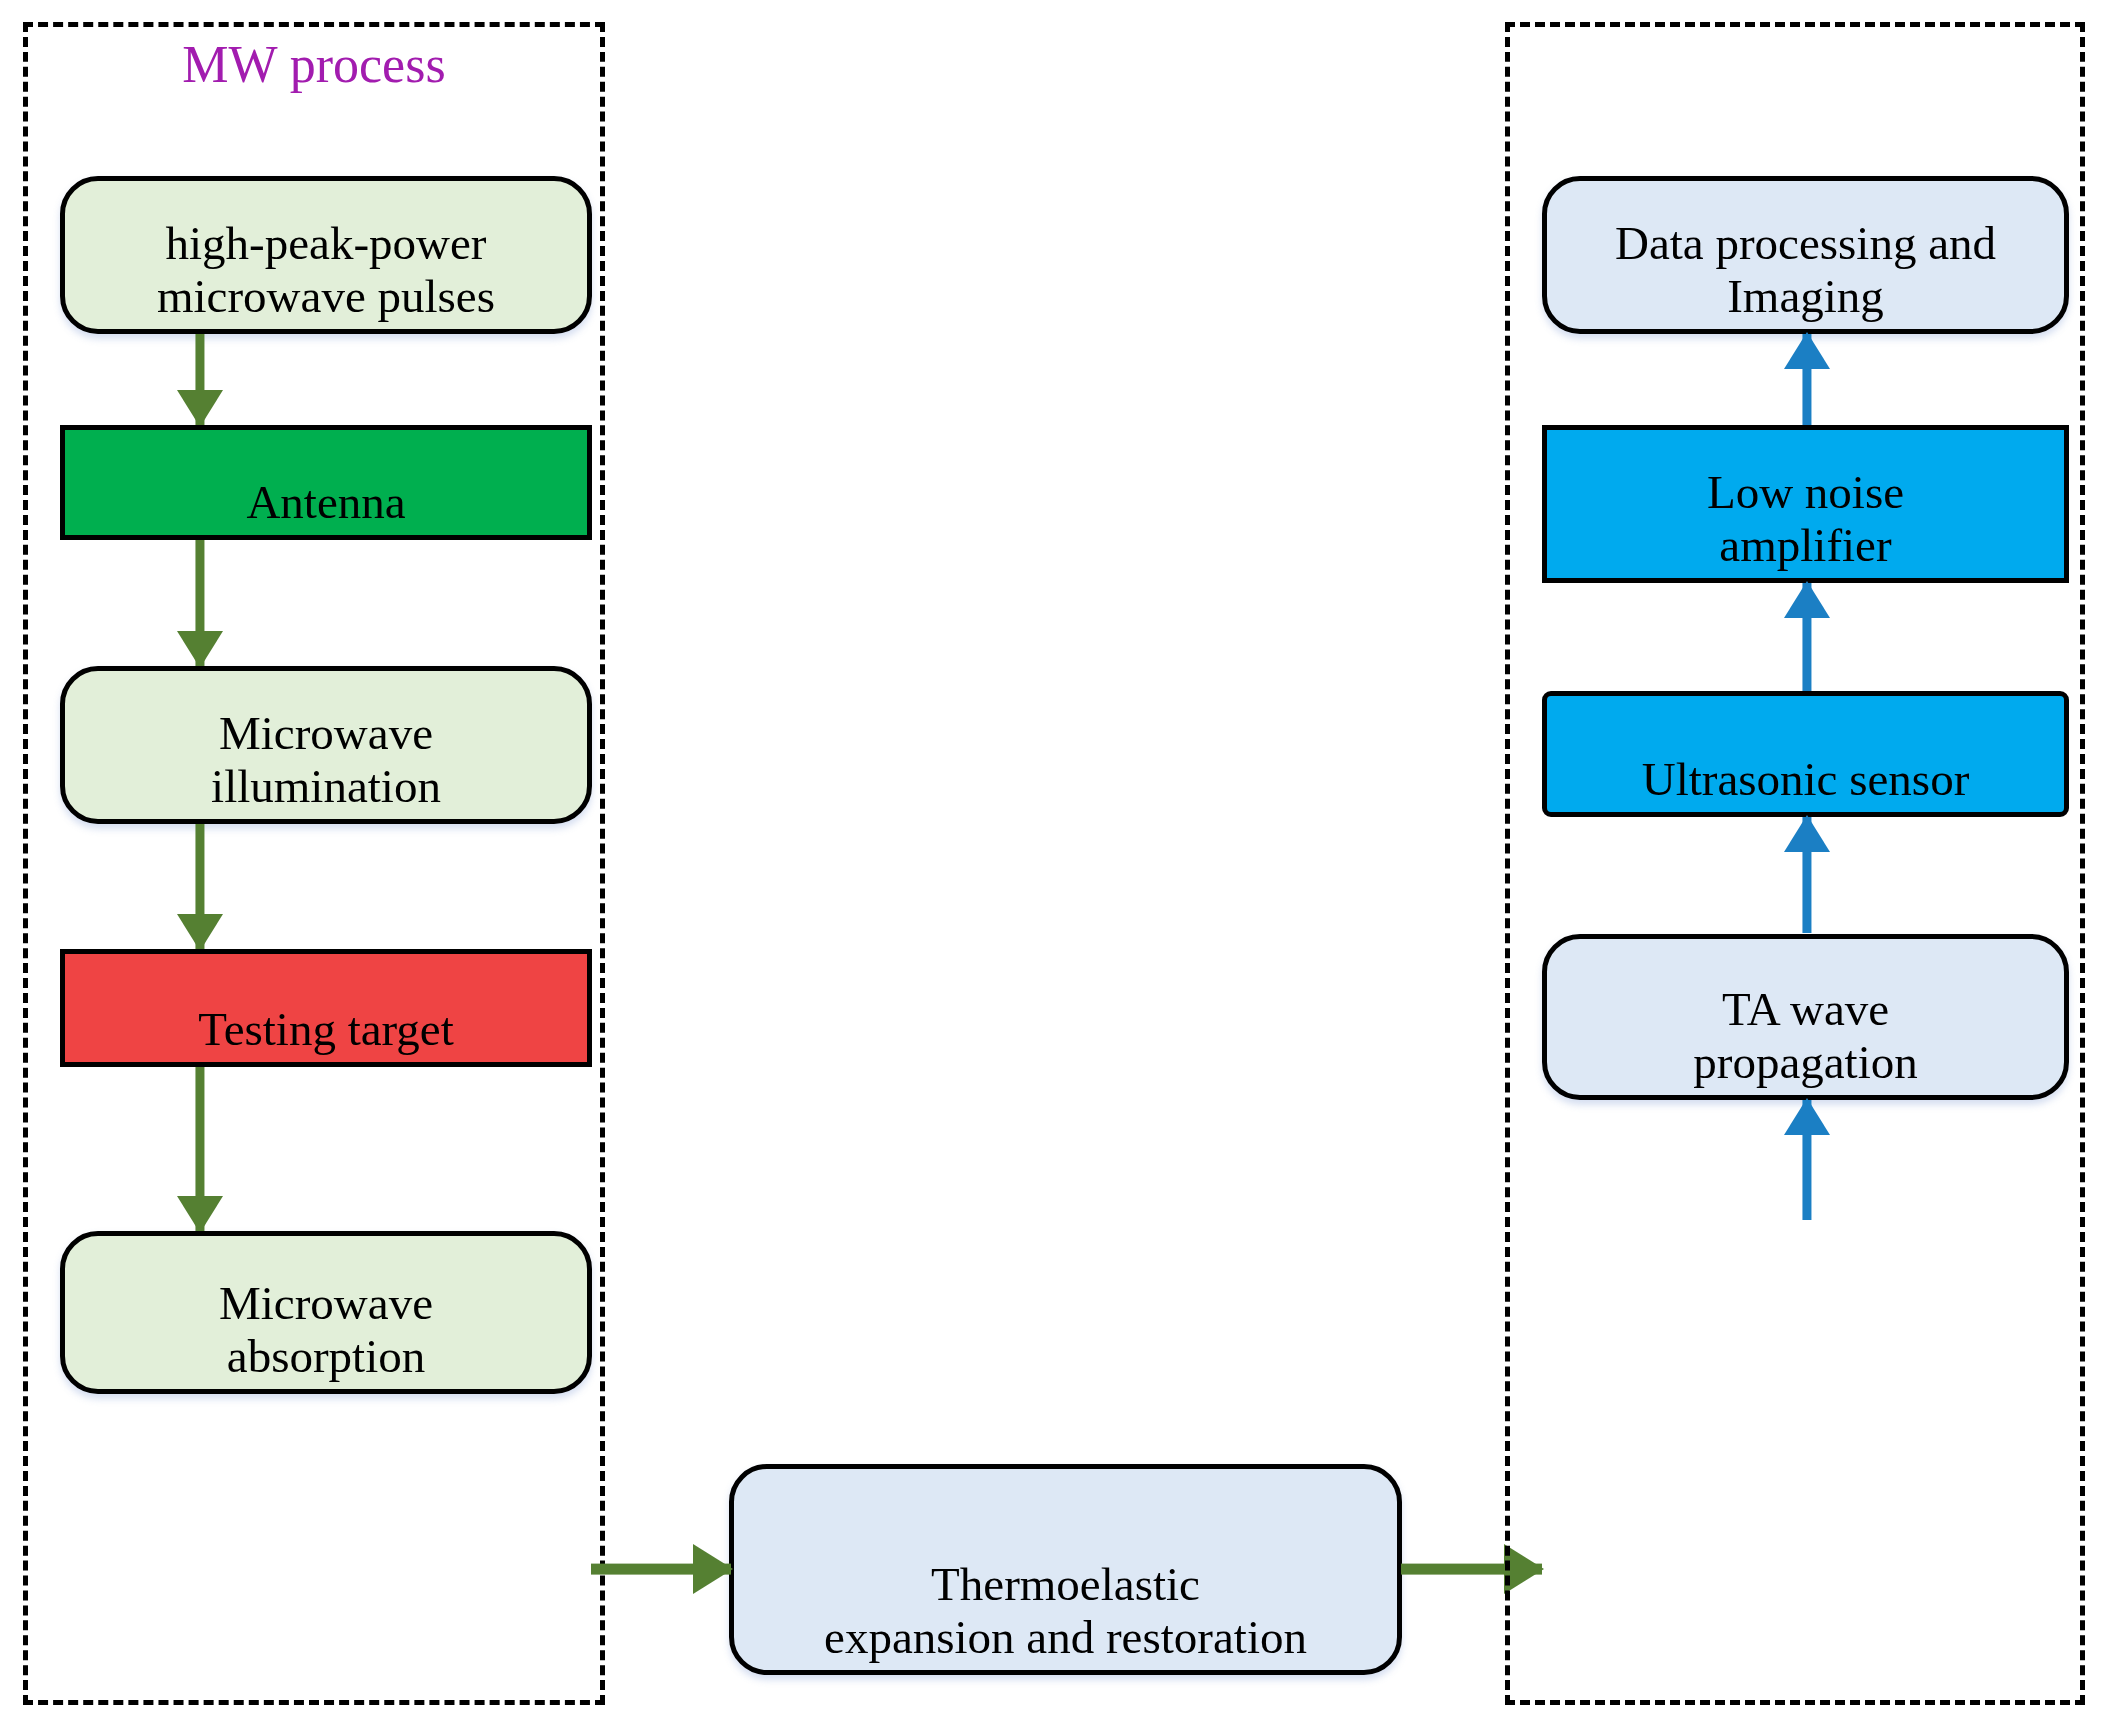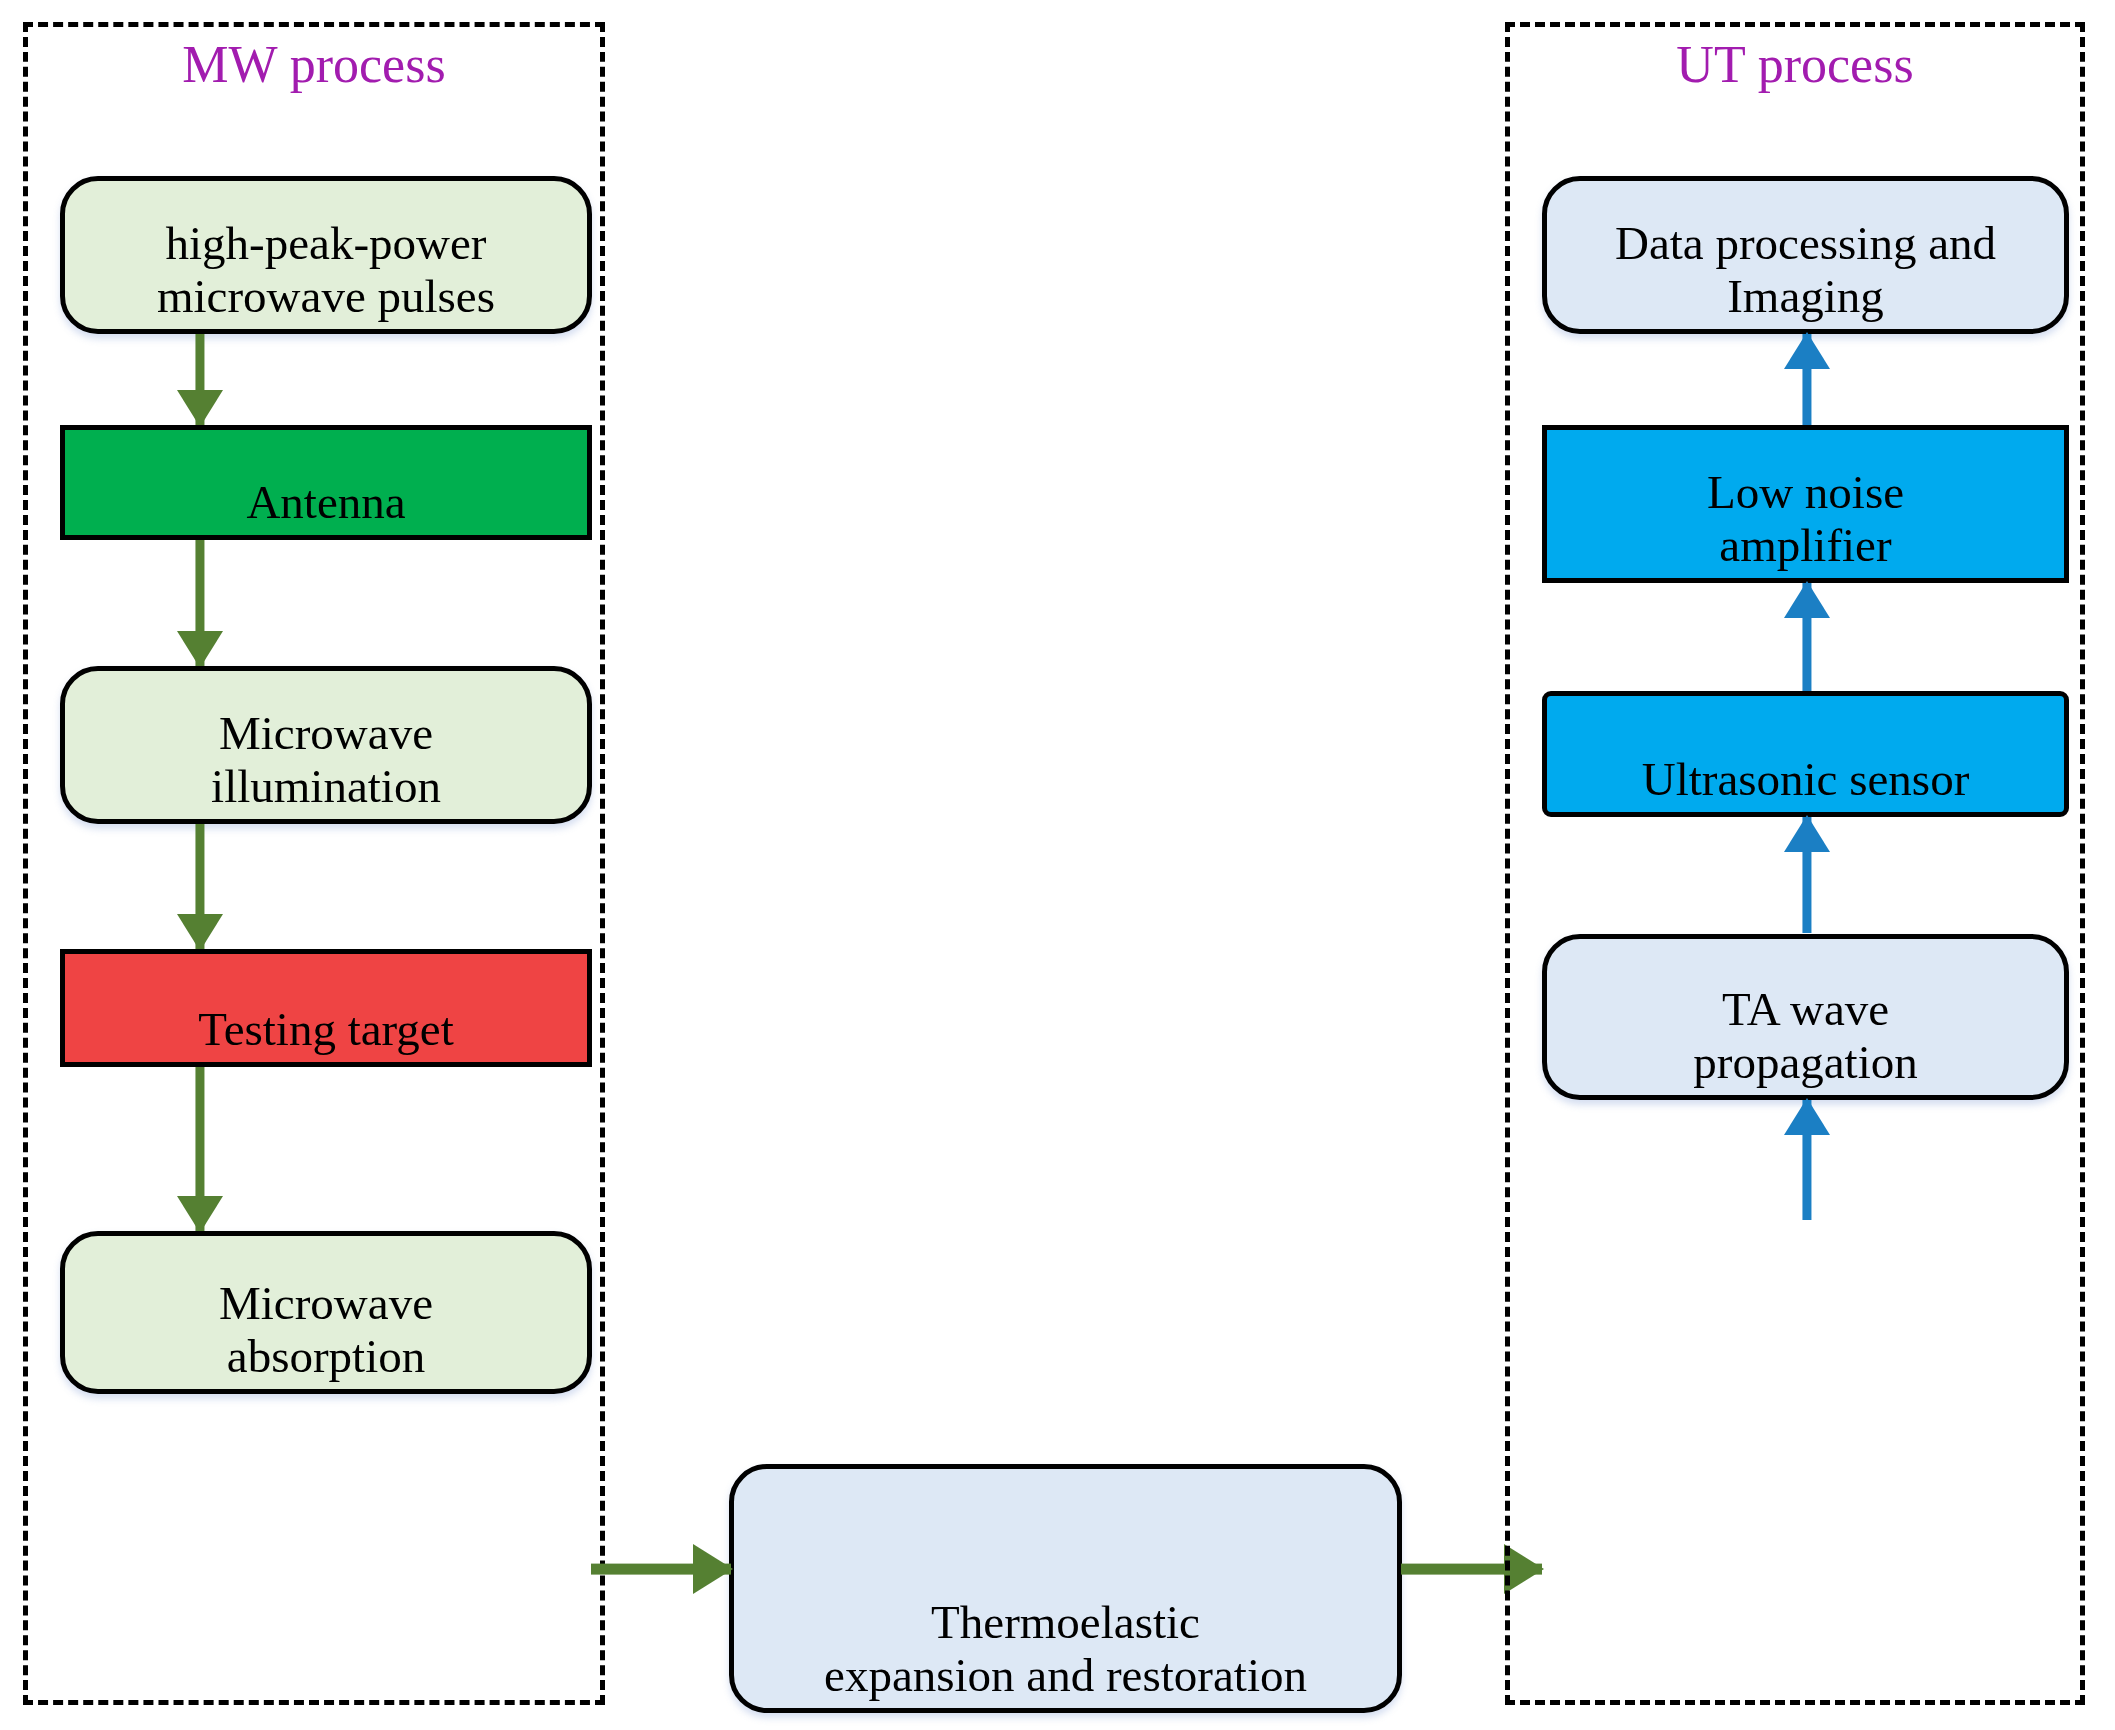--- a/index.html
+++ b/index.html
@@ -122,39 +122,38 @@
     <div class="head" style="border-top:37px solid #558032;"></div>
   </div>
 
   <div class="node rounded" style="left:60px; top:1231px; width:532px; height:163px; background:#E2EFD9;">
     <span class="txt">
       <span>Microwave</span><br>
       <span>absorption</span>
     </span>
   </div>
 
-  <div class="node rounded" style="left:729px; top:1464px; width:673px; height:249px; background:#DDE8F5;">
+  <div class="node rounded" style="left:729px; top:1464px; width:673px; height:211px; background:#DDE8F5;">
     <span class="txt">
       <span>Thermoelastic</span><br>
       <span>expansion and restoration</span>
     </span>
   </div>
 
   <div class="h-arrow" style="left:591px; top:1544px; width:140px; height:50px;">
     <div class="shaft" style="background:#558032;"></div>
     <div class="head" style="border-left:40px solid #558032;"></div>
   </div>
 
   <div class="h-arrow" style="left:1401px; top:1544px; width:141px; height:50px;">
     <div class="shaft" style="background:#558032;"></div>
     <div class="head" style="border-left:40px solid #558032;"></div>
   </div>
 
   <div class="container-dashed" style="left:1505px; top:21.6px; width:580px; height:1683px;"></div>
-  <div class="container-title" style="left:1505px; top:38px; width:580px;">UT process</div>
 
   <div class="node rounded" style="left:1542px; top:176px; width:527px; height:158px; background:#DDE8F5;">
     <span class="txt">
       <span>Data processing and</span><br>
       <span>Imaging</span>
     </span>
   </div>
 
   <div class="v-arrow up" style="left:1783px; top:334px; width:47px; height:91px;">
     <div class="shaft" style="background:#1B7FC4;"></div>

